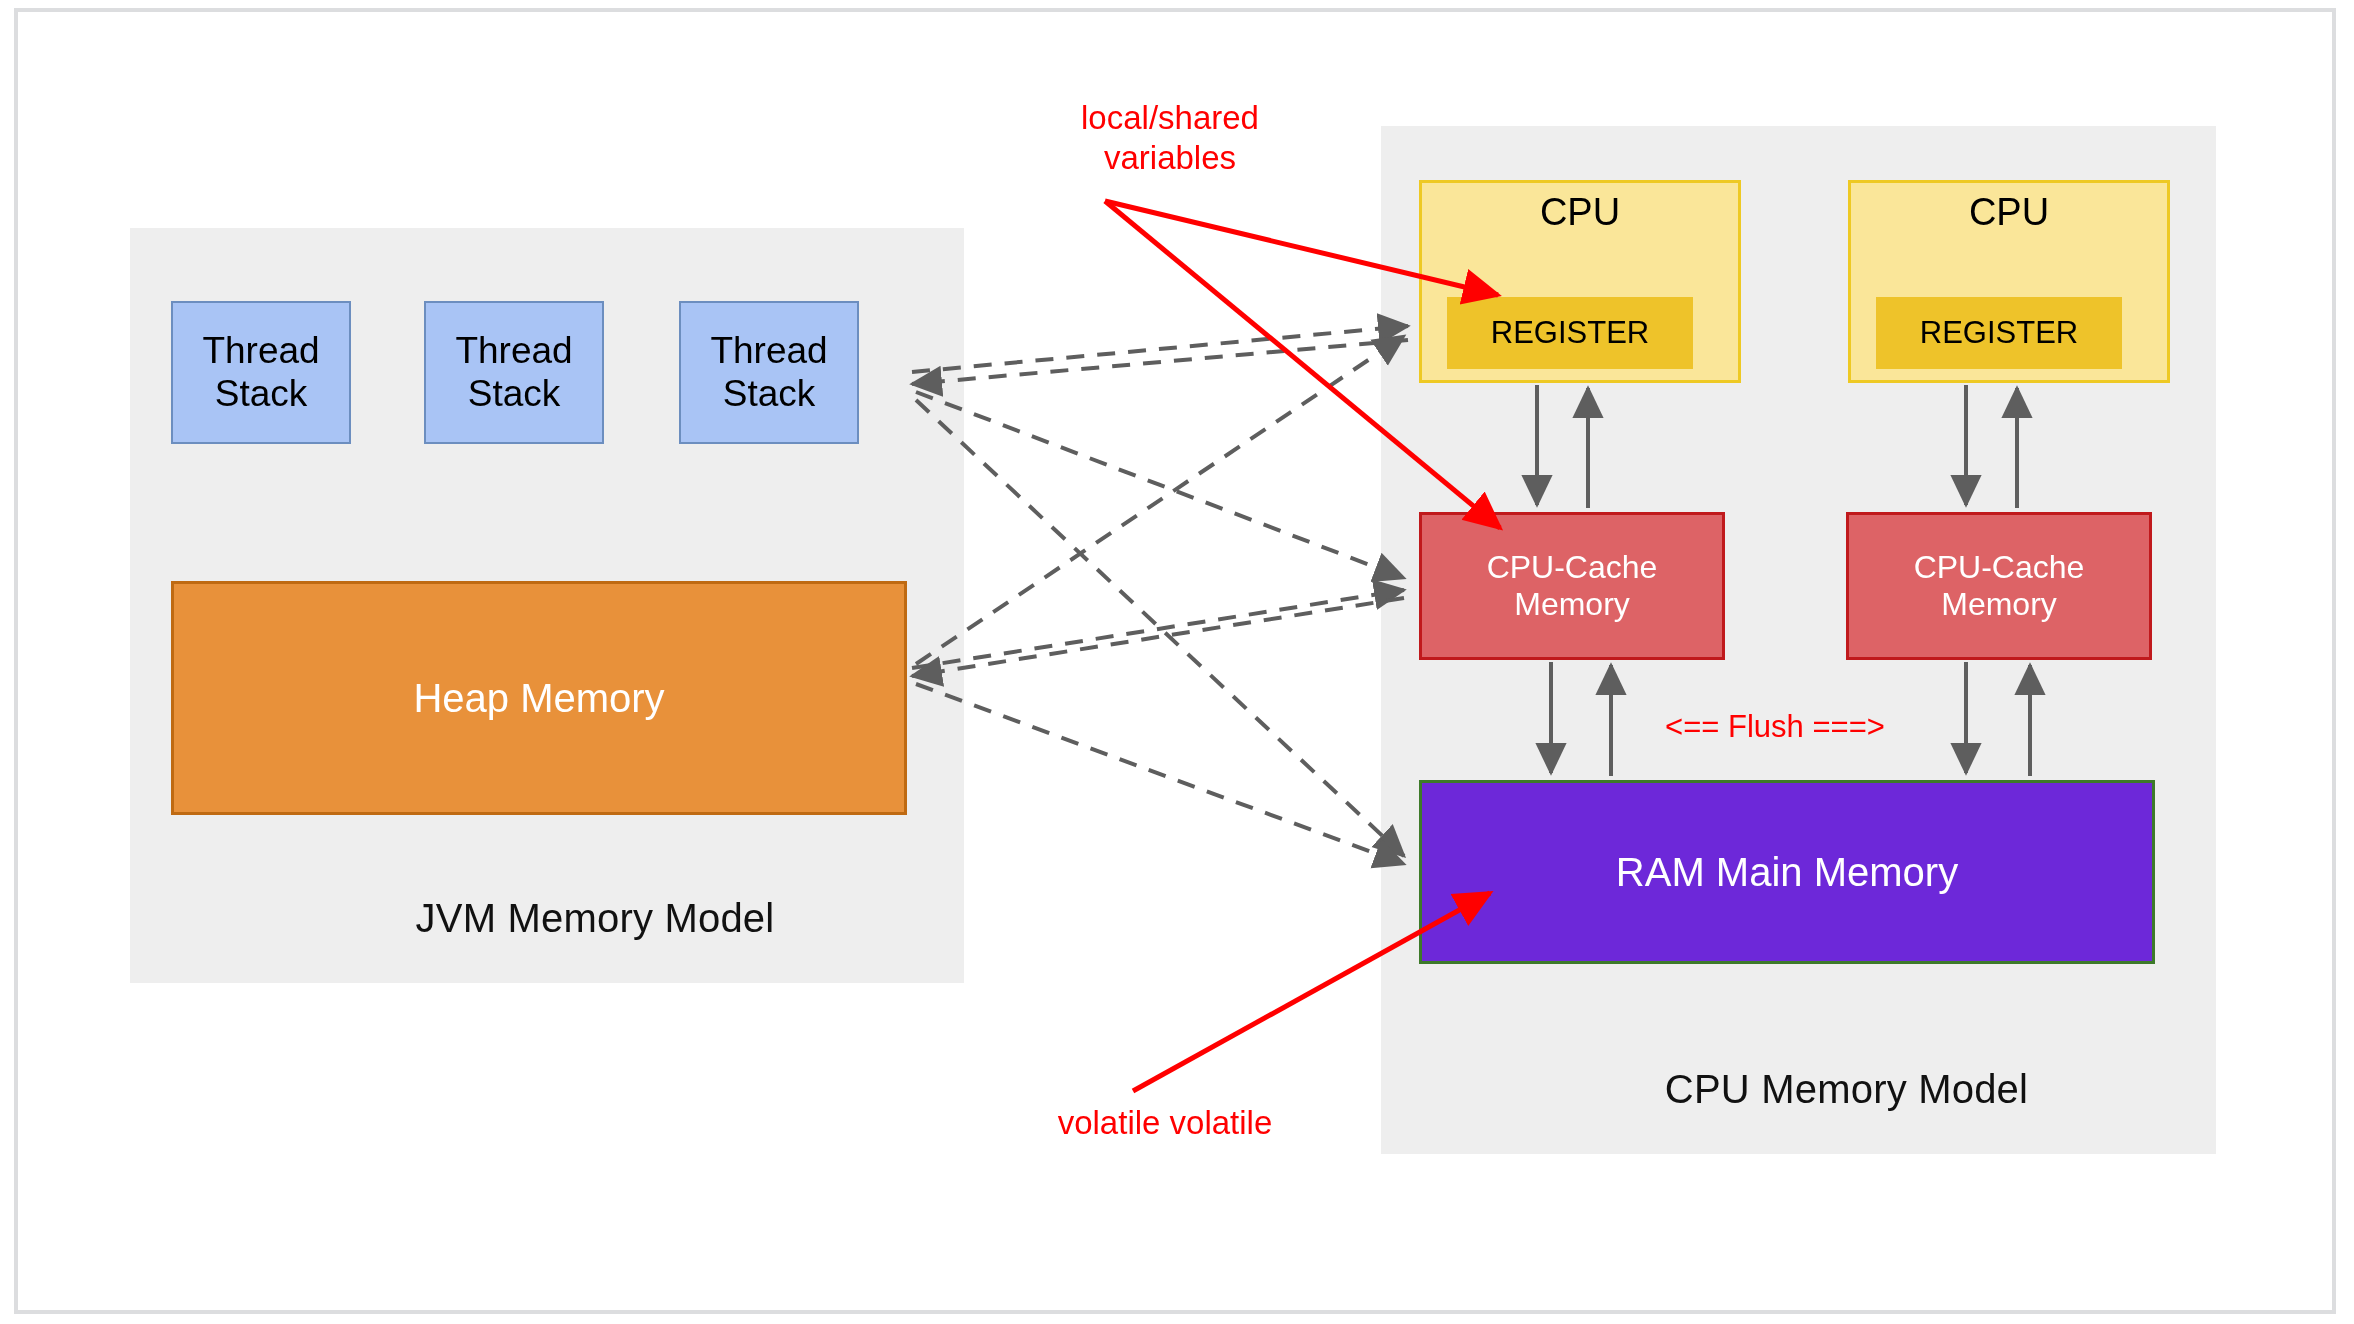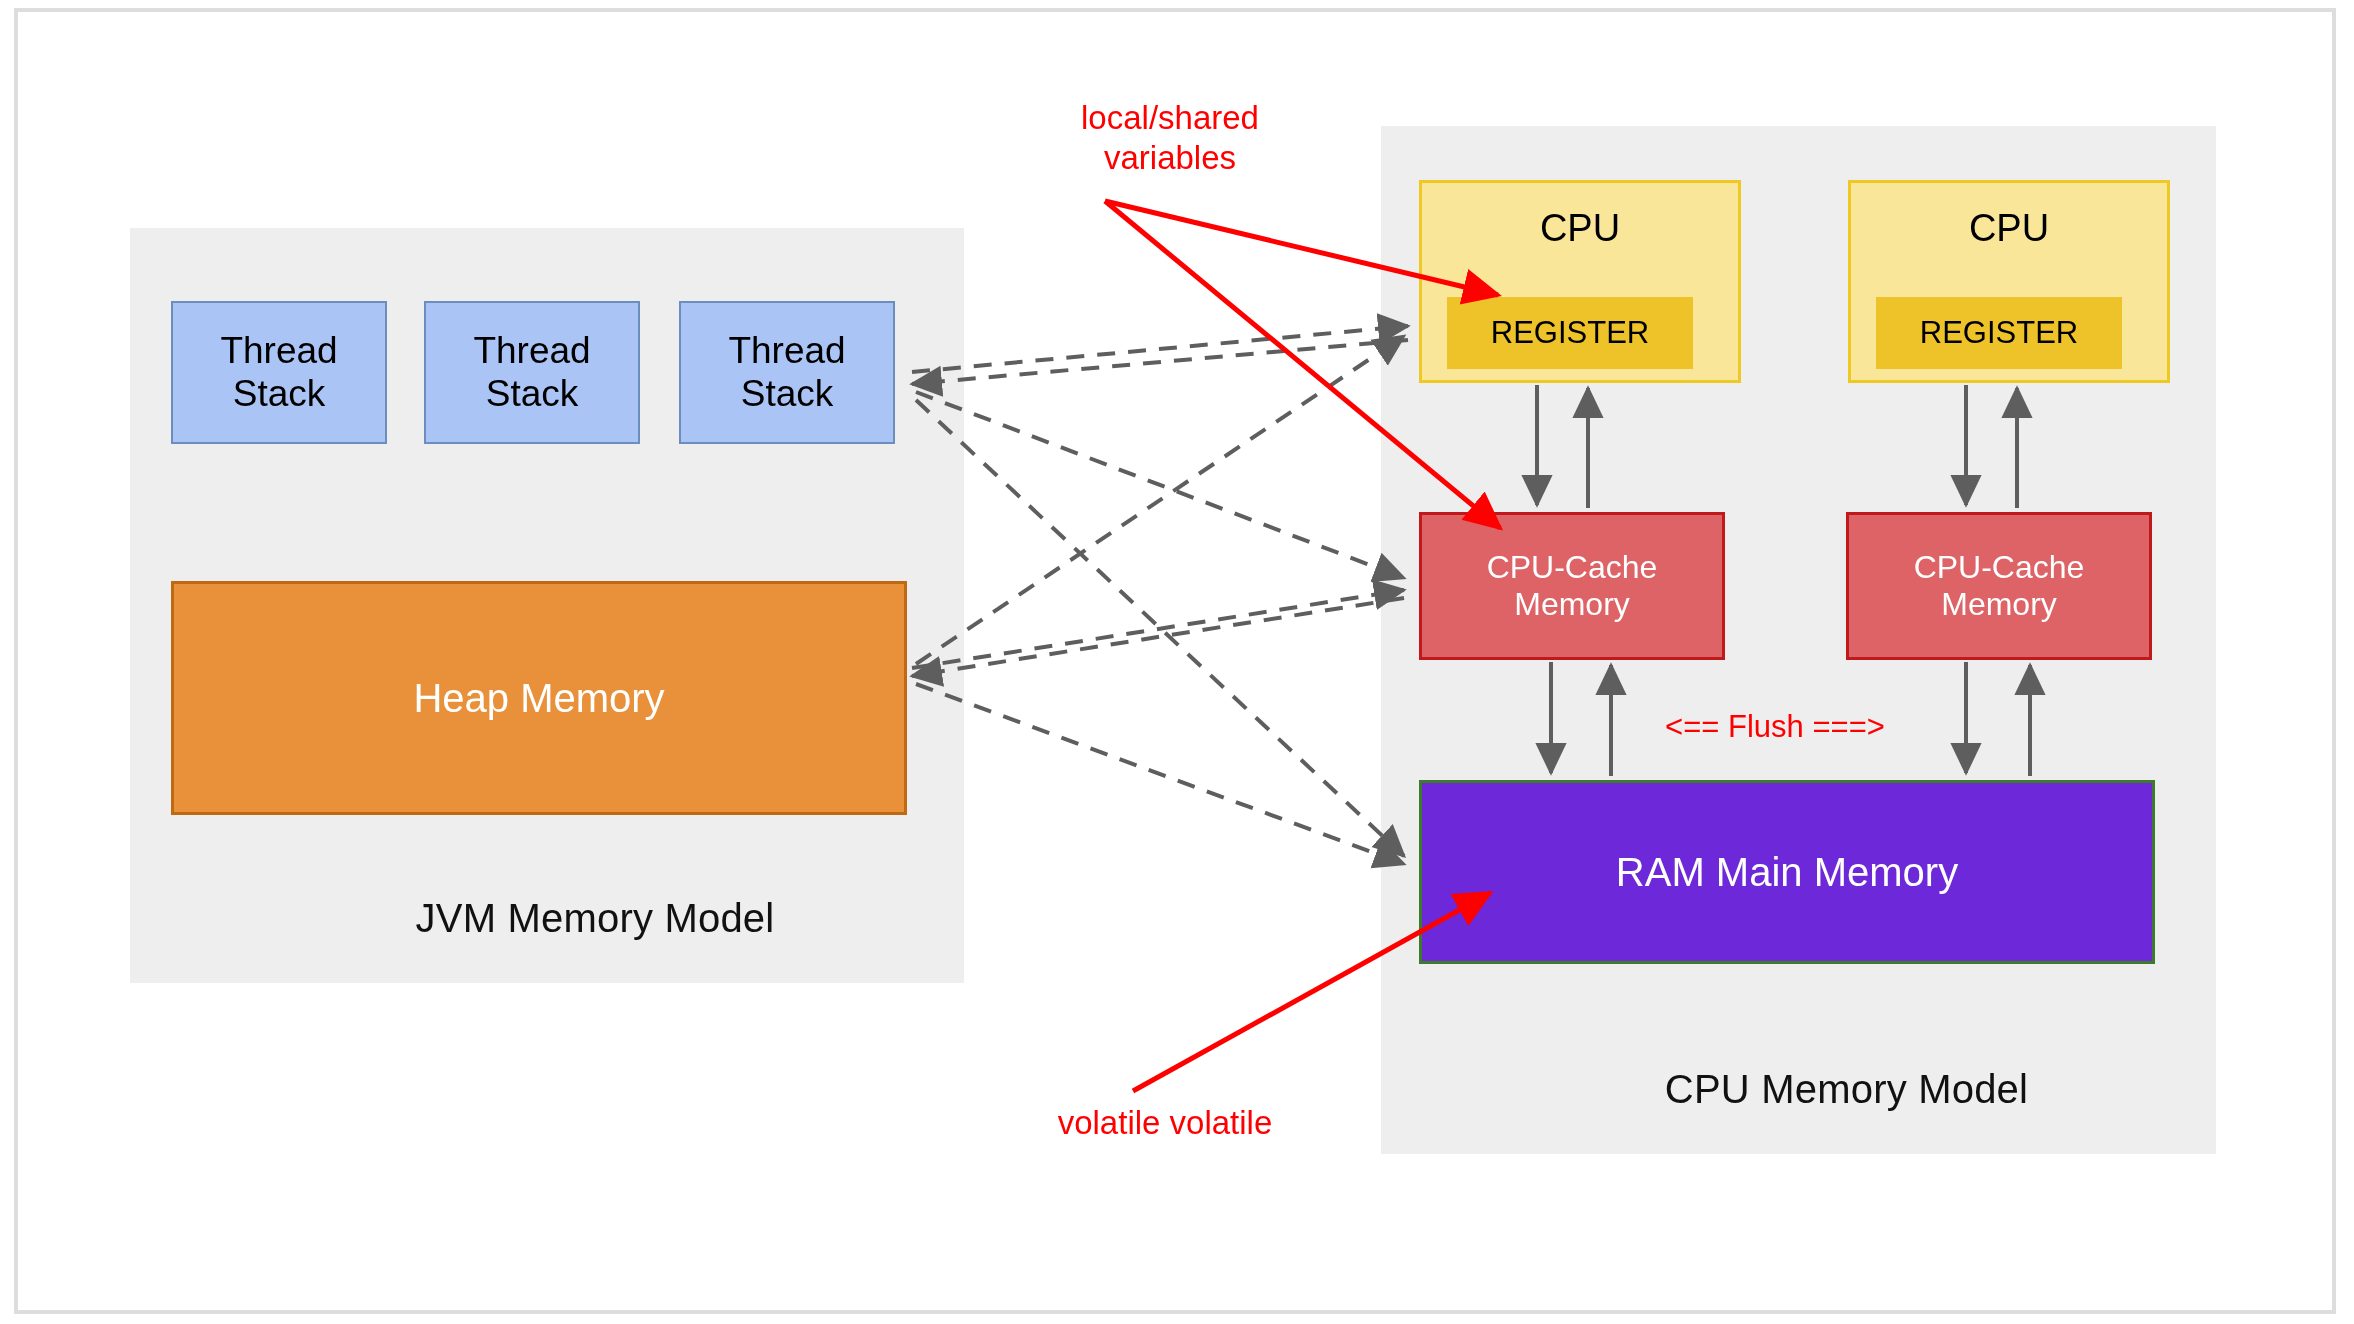--- a/index.html
+++ b/index.html
@@ -62,21 +62,21 @@
     position: absolute;
     box-sizing: border-box;
     display: flex;
     align-items: center;
     justify-content: center;
     text-align: center;
     line-height: 1.15;
   }
 
   .thread-stack {
-    width: 216px;
+    width: 180px;
     height: 143px;
     top: 301px;
     background: #a9c4f5;
     border: 2px solid #6c8ebf;
     color: #000000;
     font-size: 37px;
   }
   #thread-stack-1 { left: 171px; }
   #thread-stack-2 { left: 424px; }
   #thread-stack-3 { left: 679px; }
@@ -94,21 +94,21 @@
 
   .cpu-box {
     top: 180px;
     width: 322px;
     height: 203px;
     background: #fae699;
     border: 3px solid #eec923;
     color: #000000;
     font-size: 38px;
     align-items: flex-start;
-    padding-top: 24px;
+    padding-top: 8px;
   }
   #cpu-box-1 { left: 1419px; }
   #cpu-box-2 { left: 1848px; }
 
   .register-box {
     top: 297px;
     width: 246px;
     height: 72px;
     background: #eec32a;
     color: #000000;

